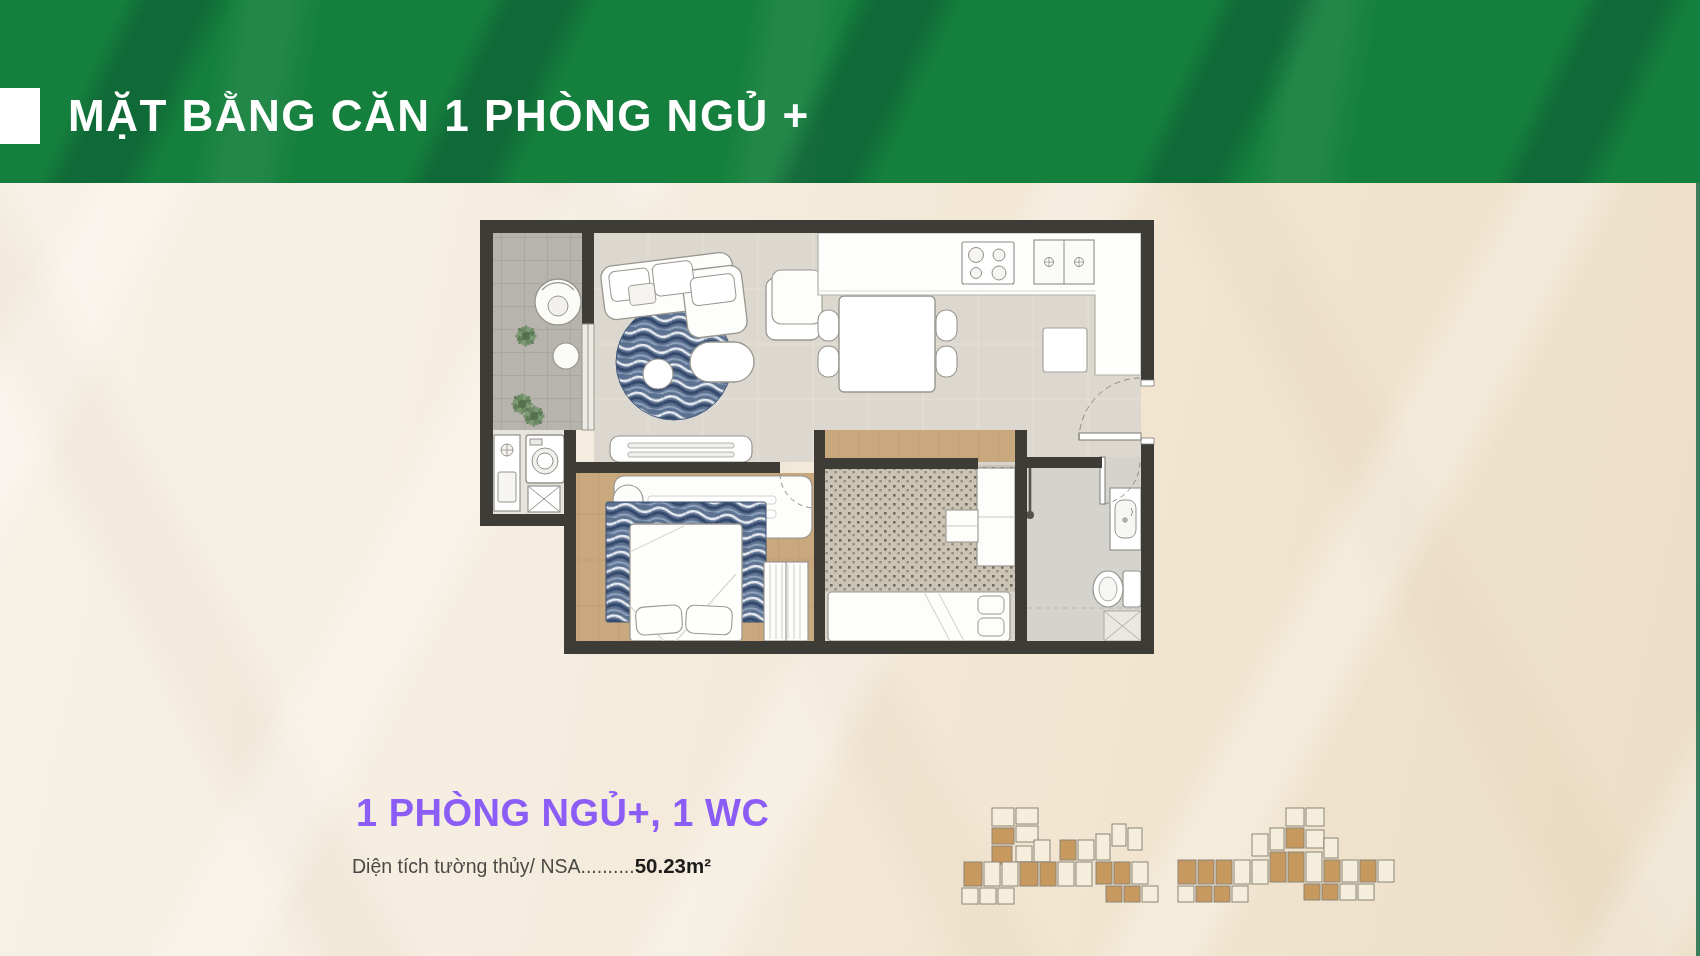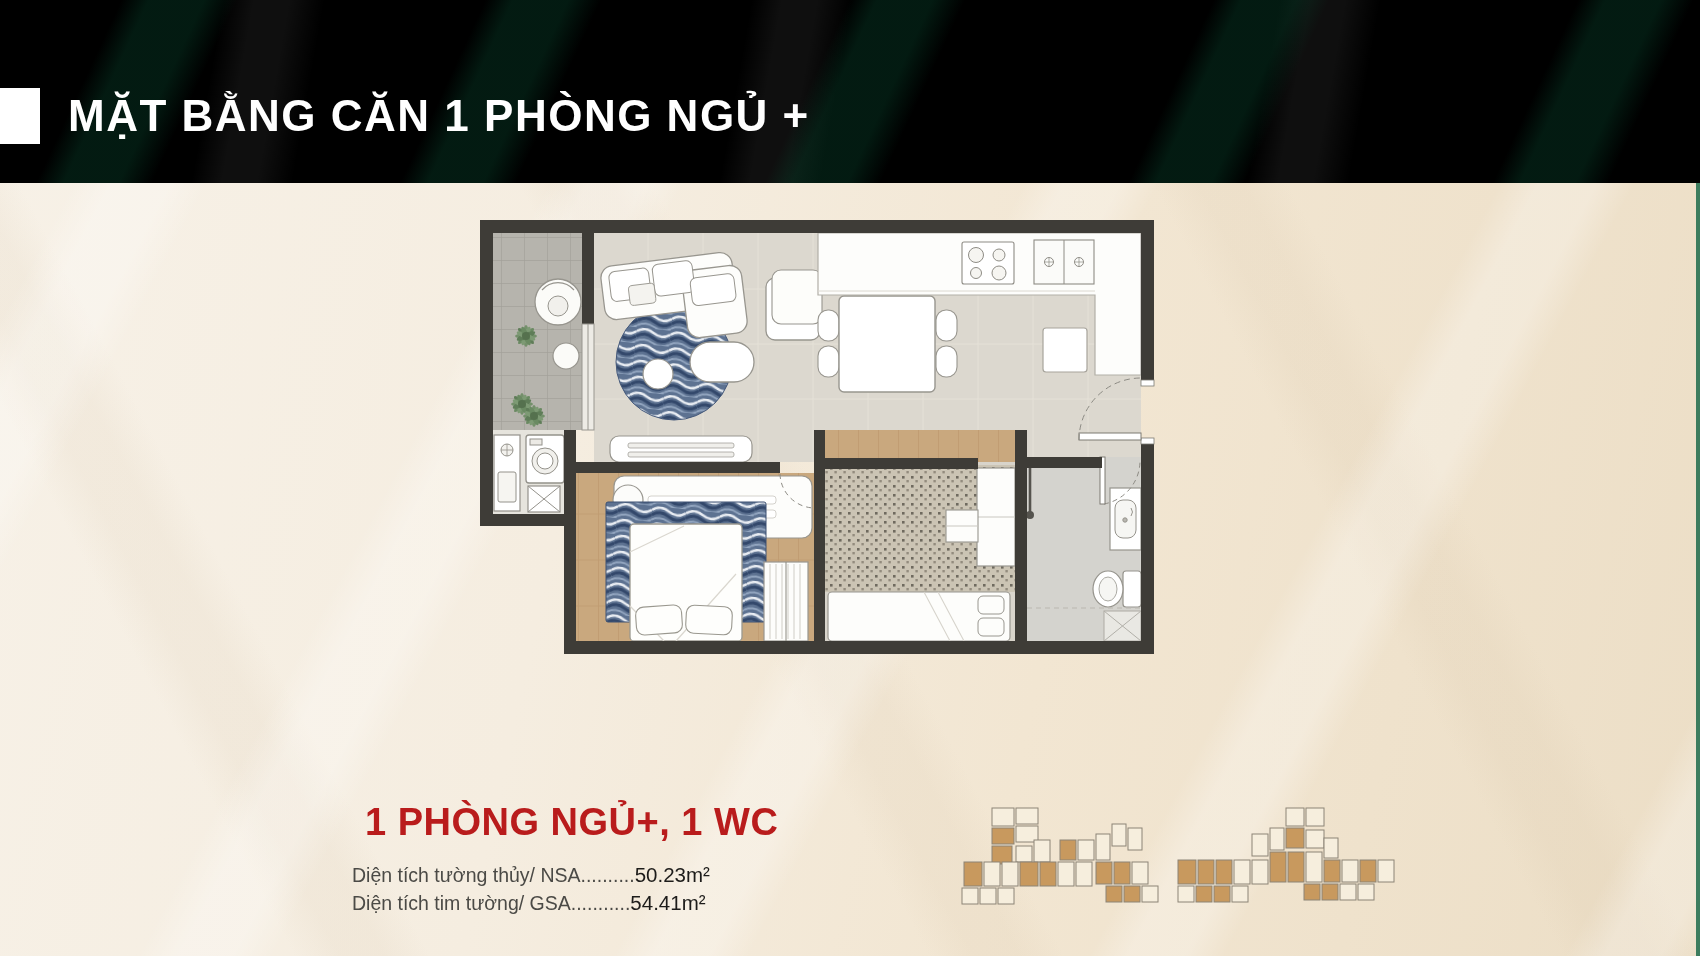--- a/index.html
+++ b/index.html
@@ -9,38 +9,38 @@
     background:linear-gradient(102deg,#f7f1e7 0%,#f5ede0 35%,#f2e6d2 62%,#ecdec6 100%);
   }
   
   .bg-veins{position:absolute;left:0;top:0;width:100%;height:100%;pointer-events:none;
     background:
       repeating-linear-gradient(118deg, rgba(255,255,255,0) 0 150px, rgba(255,255,255,.28) 185px 235px, rgba(255,255,255,0) 270px 420px),
       repeating-linear-gradient(62deg, rgba(210,190,160,0) 0 260px, rgba(210,190,160,.12) 300px 340px, rgba(210,190,160,0) 380px 560px);
   }
   header{
     position:absolute;left:0;top:0;width:1700px;height:183px;
-    background:#000000;
+    background:#15803d;
   }
   .header-streaks{position:absolute;inset:0;
     background:
       repeating-linear-gradient(115deg, rgba(0,0,0,0) 0 110px, rgba(8,70,46,.38) 135px 185px, rgba(0,0,0,0) 215px 330px),
       repeating-linear-gradient(100deg, rgba(255,255,255,0) 0 220px, rgba(255,255,255,.06) 250px 285px, rgba(255,255,255,0) 320px 520px);
   }
   .white-tab{position:absolute;left:0;top:88px;width:40px;height:56px;background:#ffffff;}
   h1.title{
     position:absolute;left:68px;top:88px;margin:0;color:#ffffff;
     font-size:44px;font-weight:bold;letter-spacing:1.5px;line-height:56px;white-space:nowrap;
   }
   .floor-plan{position:absolute;left:478px;top:214px;width:680px;height:440px;}
   .unit-info{position:absolute;left:352px;top:788px;}
-  h2.unit-name{margin:13px;color:#b91c1c;font-size:38px;font-weight:bold;letter-spacing:.5px;white-space:nowrap;}
+  h2.unit-name{margin:4px;color:#8b5cf6;font-size:38px;font-weight:bold;letter-spacing:.5px;white-space:nowrap;}
   .area-rows{margin-top:17px;}
   .area-row{font-size:19.5px;color:#4b4a46;line-height:27px;white-space:nowrap;}
-  .area-value{font-weight:normal;color:#1d1c1a;font-size:20.5px;}
+  .area-value{font-weight:bold;color:#1d1c1a;font-size:20.5px;}
   .site-plan{position:absolute;left:956px;top:804px;width:442px;height:104px;}
   .edge-strip{position:absolute;right:0;top:183px;width:4px;height:773px;background:#1d6b4b;opacity:.85;}
 </style>
 </head>
 <body>
 
 <div>
   <div class="bg-veins"></div>
 
   <header>
@@ -255,21 +255,20 @@
       <rect x="601" y="219" width="62" height="7" fill="#ffffff" stroke="#7c7a73" stroke-width="1"></rect>
       <path d="M601 226 A62 62 0 0 1 663 164" fill="none" stroke="#8d8b84" stroke-width="1" stroke-dasharray="6 4"></path>
     </g>
     <path d="M302 260 A35 35 0 0 0 336 294" fill="none" stroke="#8d8b84" stroke-width="1" stroke-dasharray="5 4"></path>
   </svg>
 
   <section class="unit-info">
     <h2 class="unit-name">1 PHÒNG NGỦ+, 1 WC</h2>
     <div class="area-rows">
       <div class="area-row"><span class="area-label">Diện tích tường thủy/ NSA..........</span><span class="area-value">50.23m²</span></div>
-      <div class="area-row"><span class="area-label">Diện tích tim tường/ GSA...........</span><span class="area-value">54.41m²</span></div>
     </div>
   </section>
 
   <svg class="site-plan" viewBox="0 0 442 104" xmlns="http://www.w3.org/2000/svg">
     <g stroke="#8c8476" stroke-width="1" fill="#f6eedd">
 
       <g>
         <rect x="36" y="4" width="22" height="18"></rect>
         <rect x="60" y="4" width="22" height="16"></rect>
         <rect x="36" y="24" width="22" height="16" fill="#c8995e"></rect>

